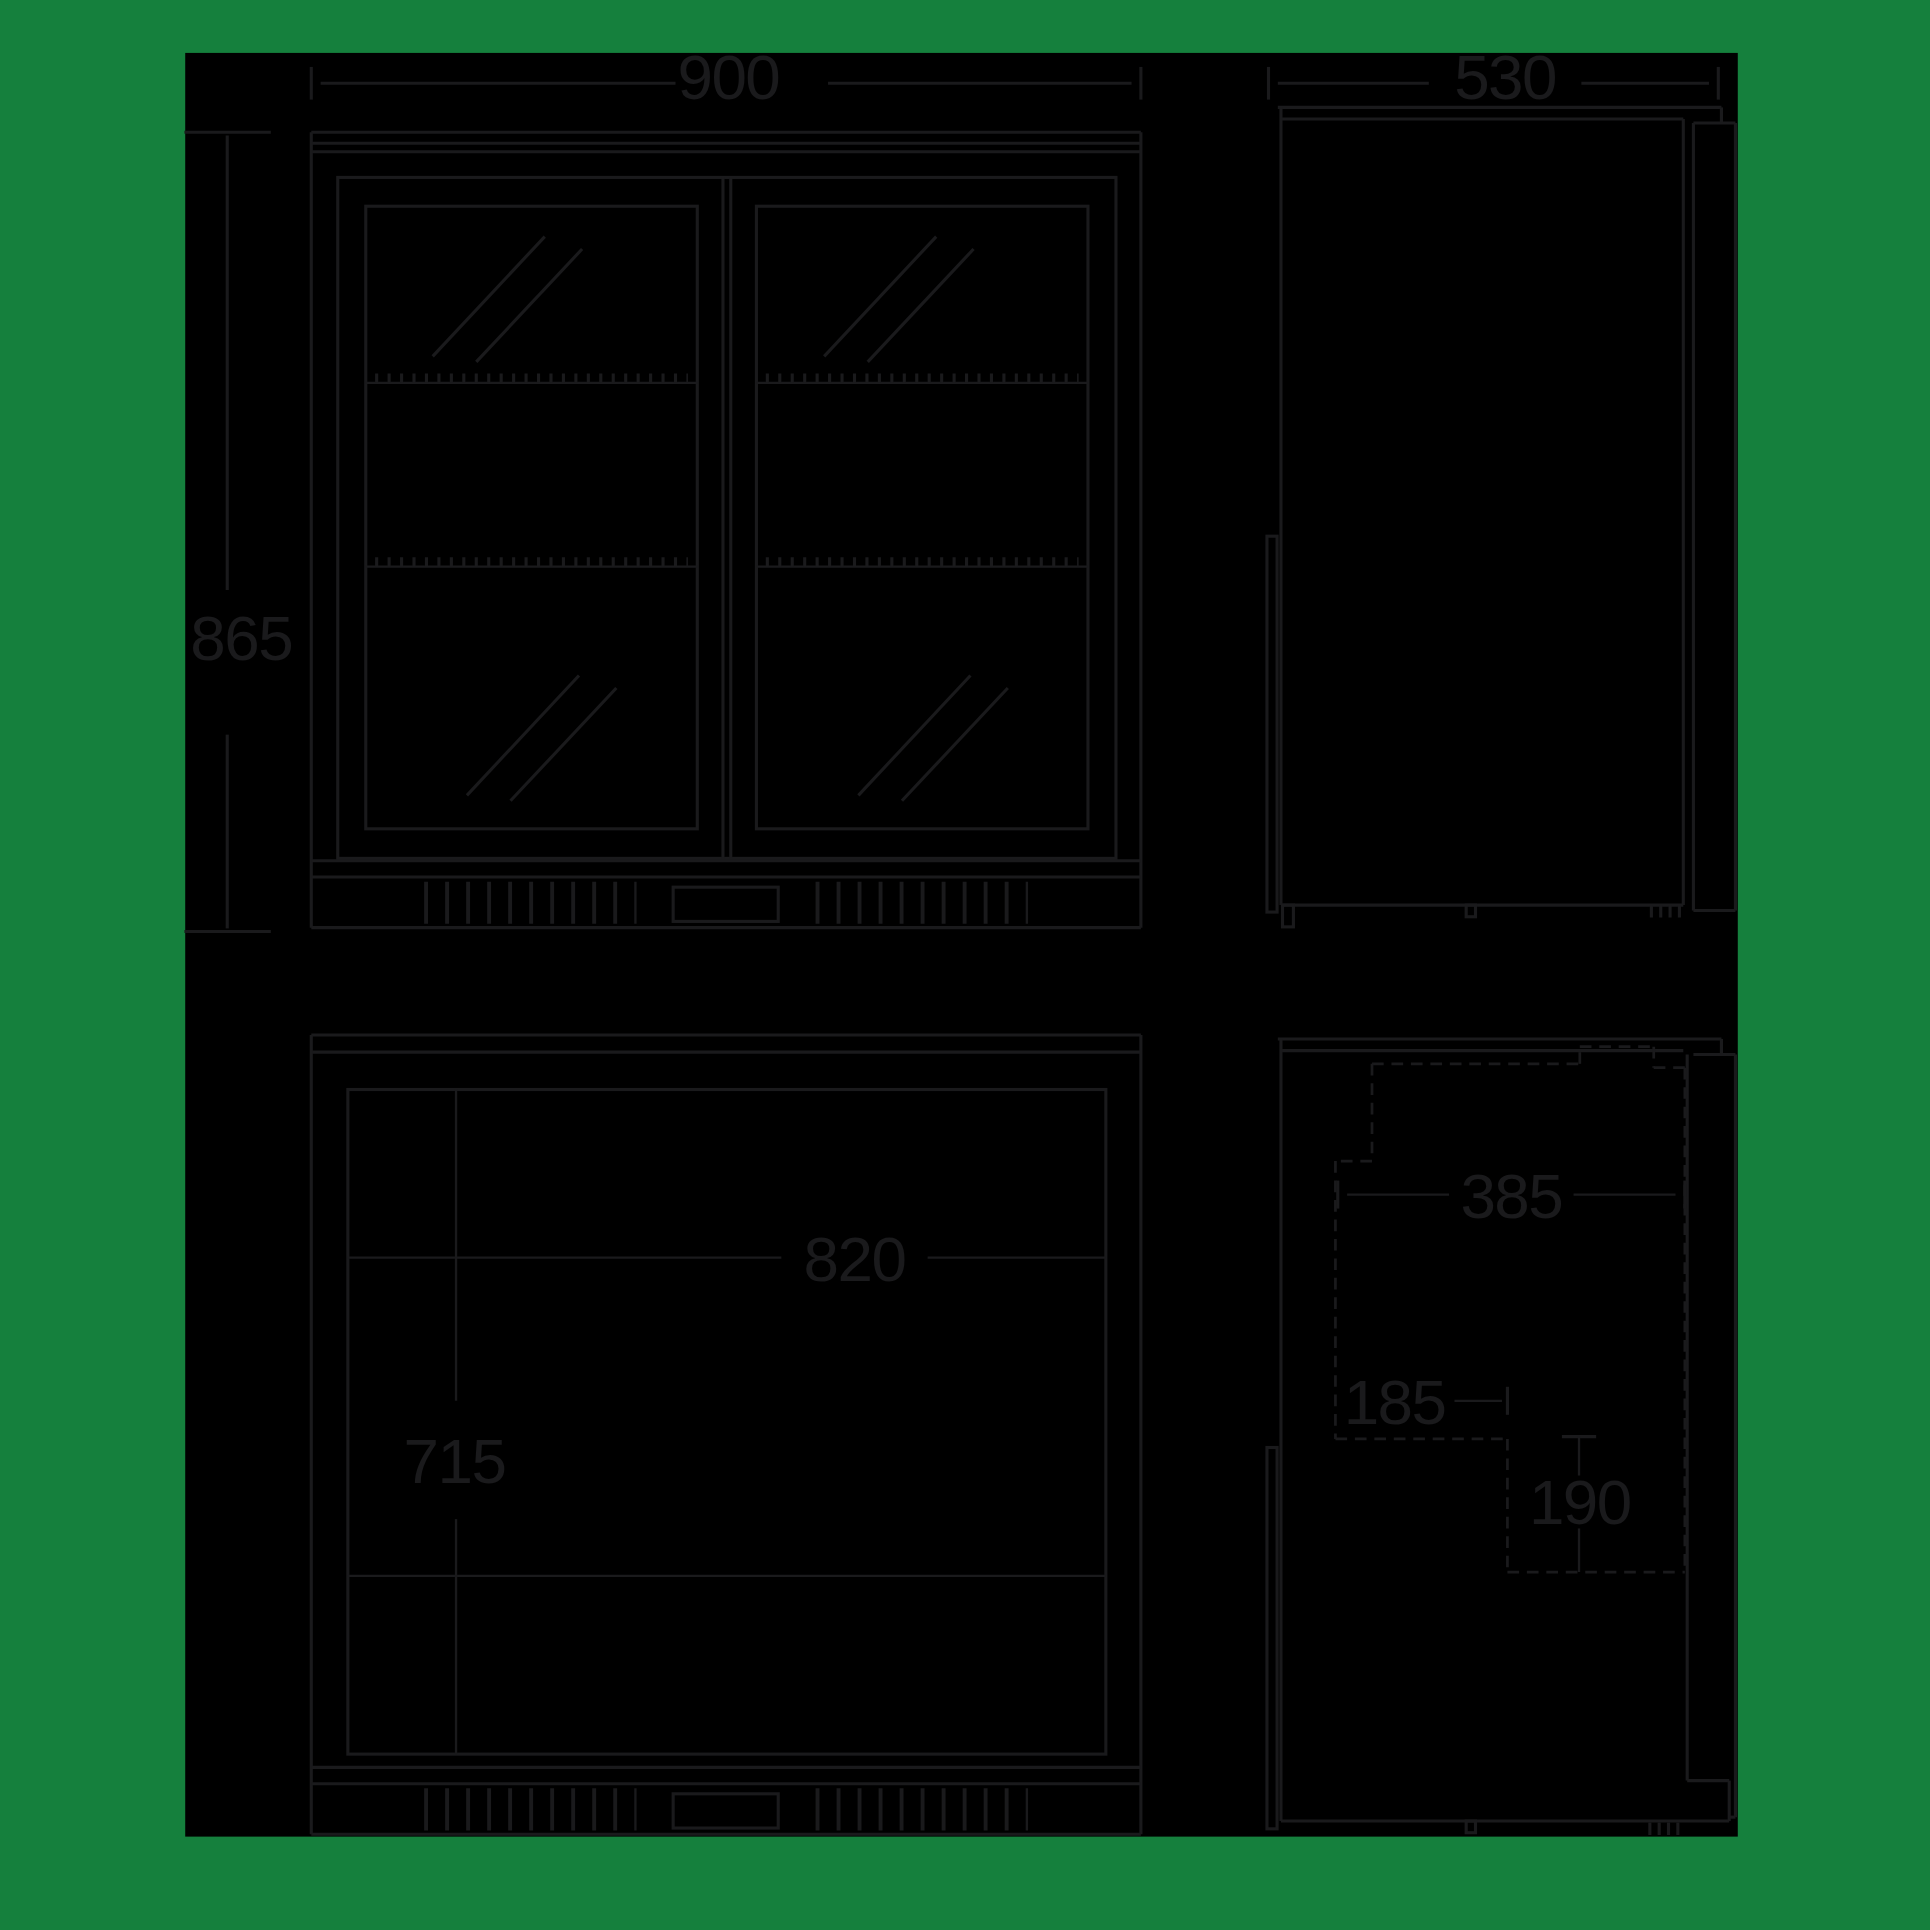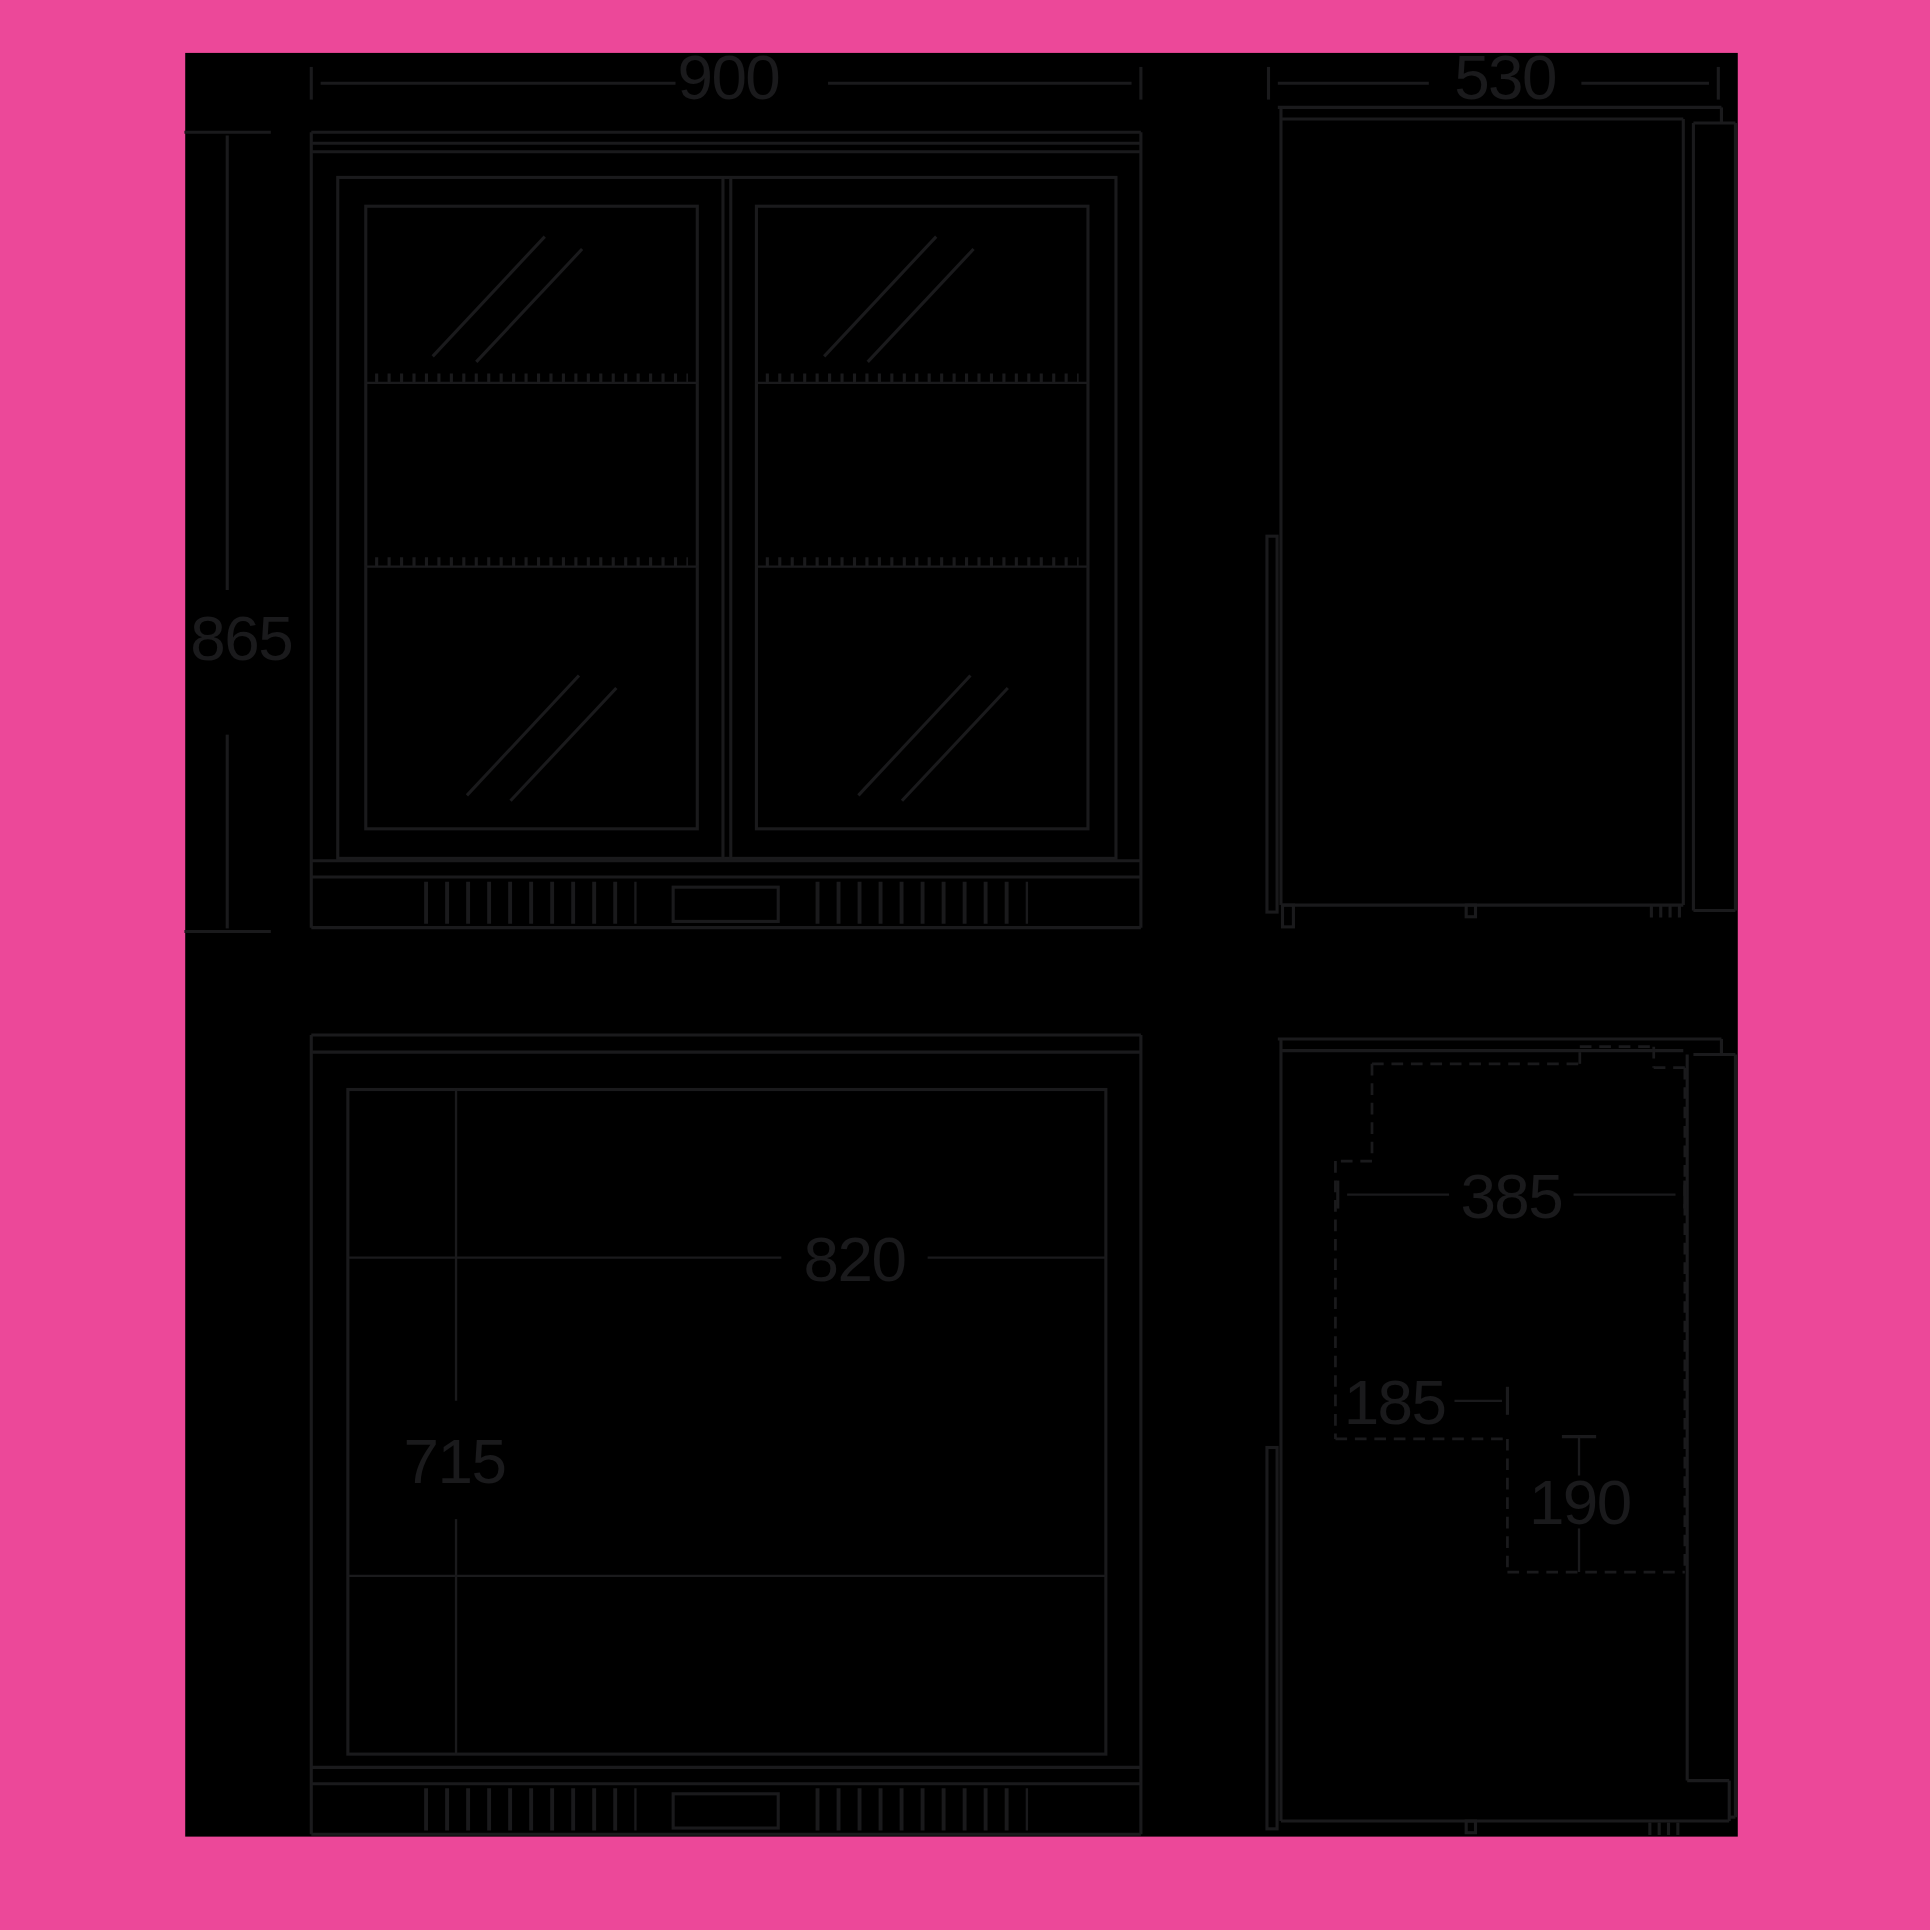--- a/index.html
+++ b/index.html
@@ -1,16 +1,16 @@
 <!DOCTYPE html>
 <html style="font-size:12.5px"><head>
 <meta charset="utf-8">
 <style>
   html,body{margin:0;padding:0;background:#ffffff;}
-  .page{position:relative;width:1930px;height:1930px;background:#ec4899;overflow:hidden;}
+  .page{position:relative;width:1930px;height:1930px;background:#15803d;overflow:hidden;}
   svg{display:block;}
   .ln{stroke:#1a1a1c;stroke-width:4;fill:none;stroke-linecap:butt;}
   .ln-thin{stroke:#1a1a1c;stroke-width:3;fill:none;}
   .dash{stroke:#1a1a1c;stroke-width:3.5;fill:none;stroke-dasharray:15 10;}
   .ticks{stroke:#1a1a1c;stroke-width:12;fill:none;stroke-dasharray:4 12;}
   .comb{stroke:#1a1a1c;stroke-width:54;fill:none;stroke-dasharray:5 22;}
   .comb-sm{stroke:#1a1a1c;stroke-width:16;fill:none;stroke-dasharray:4 8;}
   .dim-text{font-family:"Liberation Sans","DejaVu Sans",sans-serif;font-size:82px;letter-spacing:-2px;fill:#1a1a1c;text-anchor:middle;}
 </style>
 </head>

